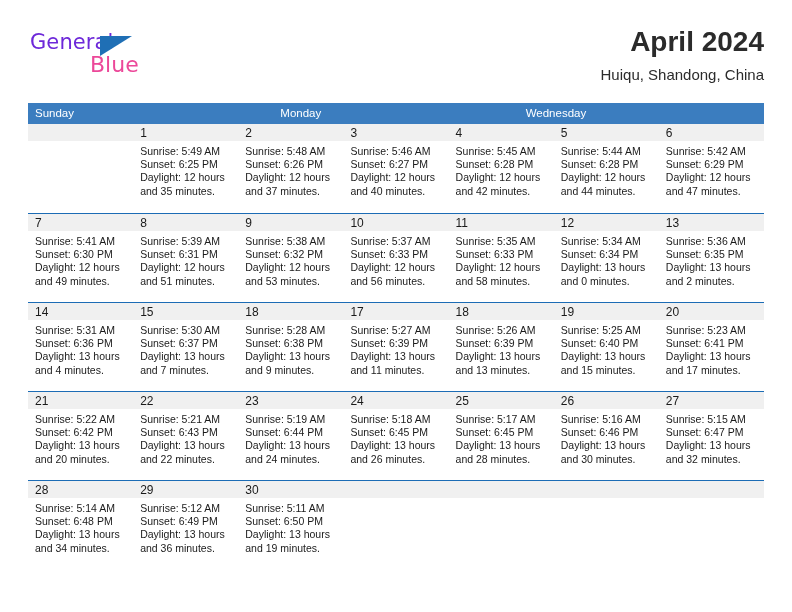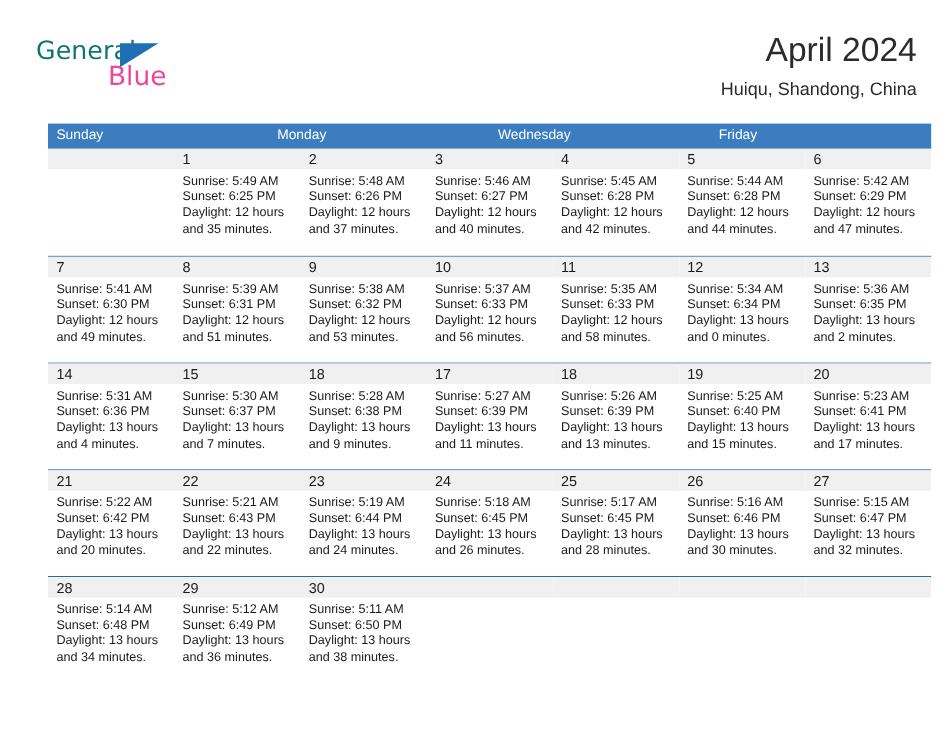--- a/index.html
+++ b/index.html
@@ -37,21 +37,21 @@
     top: 6px;
     width: 150px;
     height: 52px;
   }
   .logo-general {
     position: absolute;
     left: 0;
     top: 0;
     font-size: 21px;
     letter-spacing: 0.1px;
-    color: #0f766e;
+    color: #6d28d9;
     font-family: "DejaVu Sans", sans-serif;
     line-height: 1;
   }
   .logo-triangle {
     position: absolute;
     left: 70px;
     top: 4px;
     width: 0;
     height: 0;
     border-left: 32px solid #1f6fb5;
@@ -70,39 +70,38 @@
   .title-block {
     position: absolute;
     right: 0;
     top: 0;
     text-align: right;
   }
   .cal-title {
     font-size: 28px;
     color: #2b2b2b;
     line-height: 1.15;
-    font-weight: normal;
+    font-weight: bold;
     white-space: nowrap;
   }
   .cal-subtitle {
     margin-top: 8px;
     font-size: 15px;
     color: #2b2b2b;
     line-height: 1.15;
     white-space: nowrap;
     margin-left: 40px;
   }
 
   
   .calendar {
     position: absolute;
     left: 28px;
     top: 103px;
     width: 736px;
-    margin-left: 12px;
   }
 
   .weekday-row {
     display: flex;
     background: #3b7dbf;
     height: 21px;
   }
   .weekday-cell {
     flex: 1 1 0;
     color: #ffffff;
@@ -173,21 +172,20 @@
       <div class="cal-subtitle">Huiqu, Shandong, China</div>
     </div>
 
   </div>
 
   <div class="calendar">
     <div class="weekday-row" id="weekday-row">
         <div class="weekday-cell">Sunday</div>
         <div class="weekday-cell">Monday</div>
         <div class="weekday-cell">Wednesday</div>
-        <div class="weekday-cell">Friday</div>
       </div>
     <div id="weeks-container">
         <div class="week-row">
           <div class="day-cell empty">
             <div class="day-number"></div>
           </div>
           <div class="day-cell">
             <div class="day-number">1</div>
             <div class="day-body">
               <div class="day-line">Sunrise: 5:49 AM</div>
@@ -455,21 +453,21 @@
               <div class="day-line">Daylight: 13 hours</div>
               <div class="day-line">and 36 minutes.</div>
             </div>
           </div>
           <div class="day-cell">
             <div class="day-number">30</div>
             <div class="day-body">
               <div class="day-line">Sunrise: 5:11 AM</div>
               <div class="day-line">Sunset: 6:50 PM</div>
               <div class="day-line">Daylight: 13 hours</div>
-              <div class="day-line">and 38 minutes.</div>
+              <div class="day-line">and 19 minutes.</div>
             </div>
           </div>
           <div class="day-cell empty">
             <div class="day-number"></div>
           </div>
           <div class="day-cell empty">
             <div class="day-number"></div>
           </div>
           <div class="day-cell empty">
             <div class="day-number"></div>

